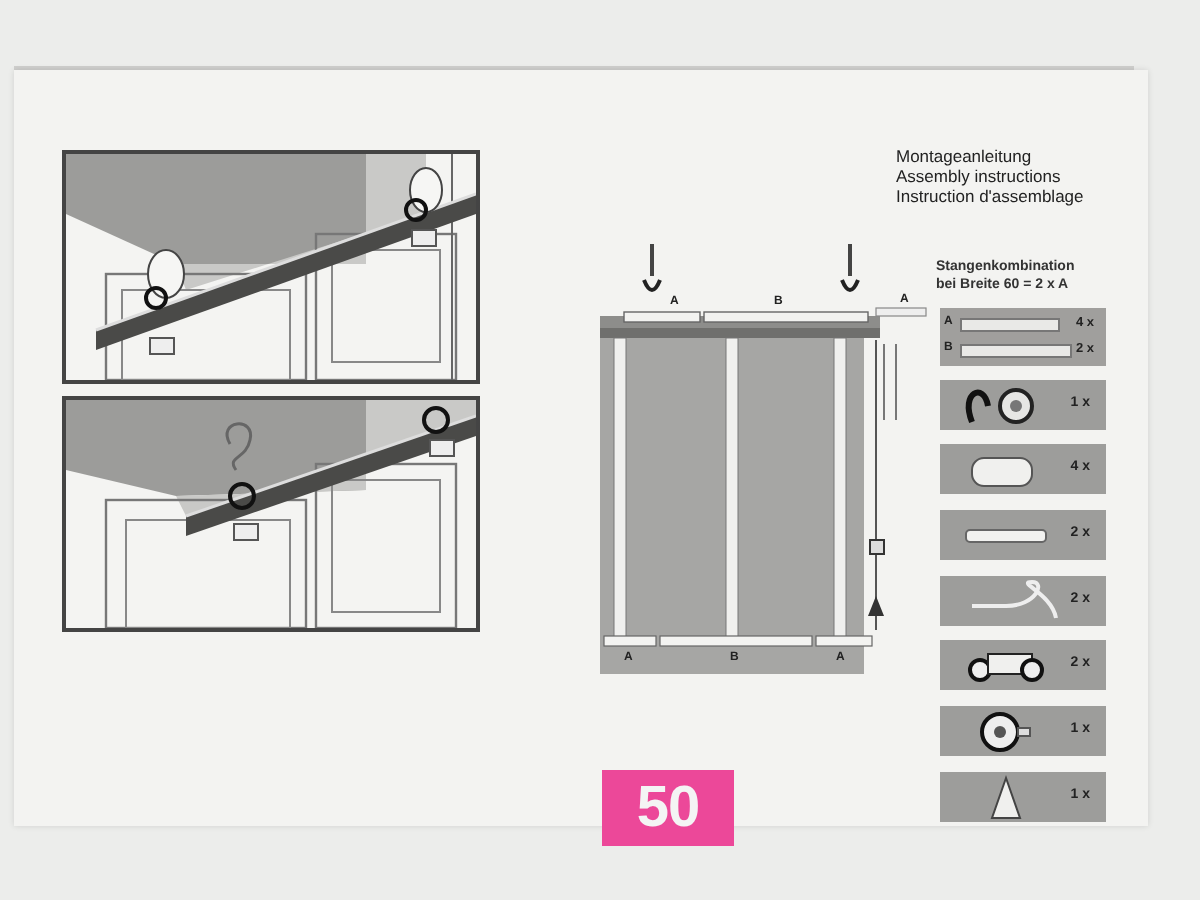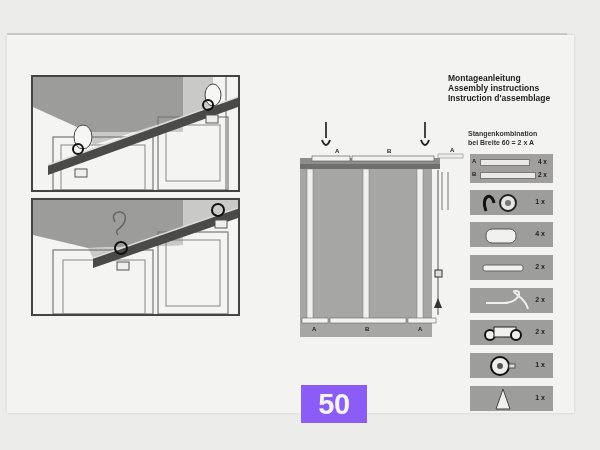--- a/index.html
+++ b/index.html
@@ -1,26 +1,26 @@
 <!DOCTYPE html>
 <html><head>
 <meta charset="utf-8">
 <style>
   html,body{margin:0;padding:0;}
   body{width:600px;height:450px;background:#ecedeb;position:relative;overflow:hidden;font-family:"Liberation Sans",sans-serif;}
   .sheet{position:absolute;left:7px;top:35px;width:567px;height:378px;background:#f3f3f1;box-shadow:0 0 3px rgba(0,0,0,0.12);}
   .sheet-edge{position:absolute;left:7px;top:33px;width:560px;height:3px;background:#cfcfcd;}
   .photo{position:absolute;background:#f5f5f3;border:2px solid #444;overflow:hidden;}
   .photo svg{display:block;}
-  .title-block{position:absolute;left:448px;top:73px;font-size:8.5px;font-weight:bold;line-height:10px;color:#222;}
+  .title-block{position:absolute;left:448px;top:73px;font-size:8.5px;font-weight:normal;line-height:10px;color:#222;}
   .combo{position:absolute;left:468px;top:130px;font-size:7px;font-weight:bold;line-height:8.5px;color:#333;}
   .partbox{position:absolute;left:470px;width:83px;height:25px;background:#9d9d9b;}
   .partbox .qty{position:absolute;right:8px;top:8px;font-size:7px;font-weight:bold;color:#222;}
   .partbox svg{position:absolute;left:8px;top:1px;}
-  .badge{position:absolute;left:301px;top:385px;width:66px;height:38px;background:#8b5cf6;color:#f4f4f4;font-weight:bold;font-size:29px;display:flex;align-items:center;justify-content:center;letter-spacing:-0.5px;}
+  .badge{position:absolute;left:301px;top:385px;width:66px;height:38px;background:#ec4899;color:#f4f4f4;font-weight:bold;font-size:29px;display:flex;align-items:center;justify-content:center;letter-spacing:-0.5px;}
   .rodbox{position:absolute;left:470px;top:154px;width:83px;height:29px;background:#a09f9d;}
   .rodbox .lbl{position:absolute;left:2px;font-size:6px;font-weight:bold;color:#222;}
   .rodbox .rod{position:absolute;left:10px;height:5px;background:#e9e9e7;border:1px solid #777;}
   .rodbox .qty{position:absolute;right:6px;font-size:6.5px;font-weight:bold;color:#222;}
   .lbl-small{position:absolute;font-size:6px;font-weight:bold;color:#222;}
 </style>
 </head>
 <body>
 
 <div class="sheet-edge"></div>

